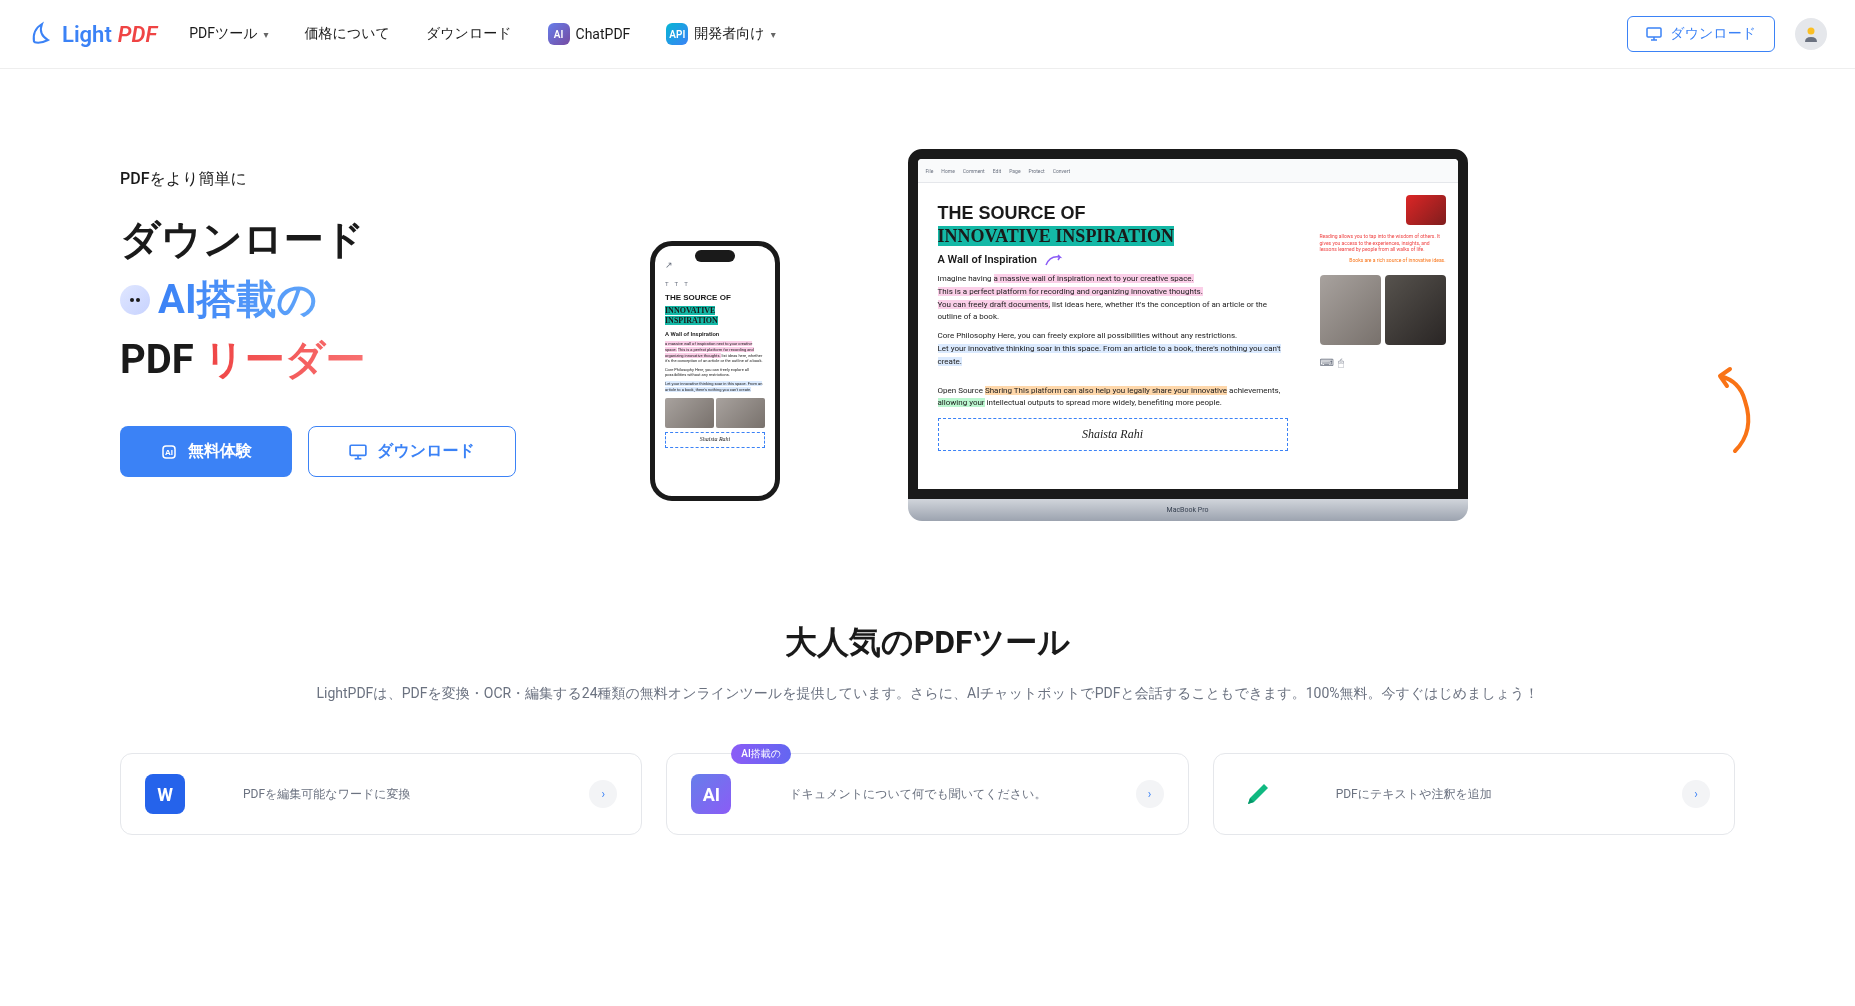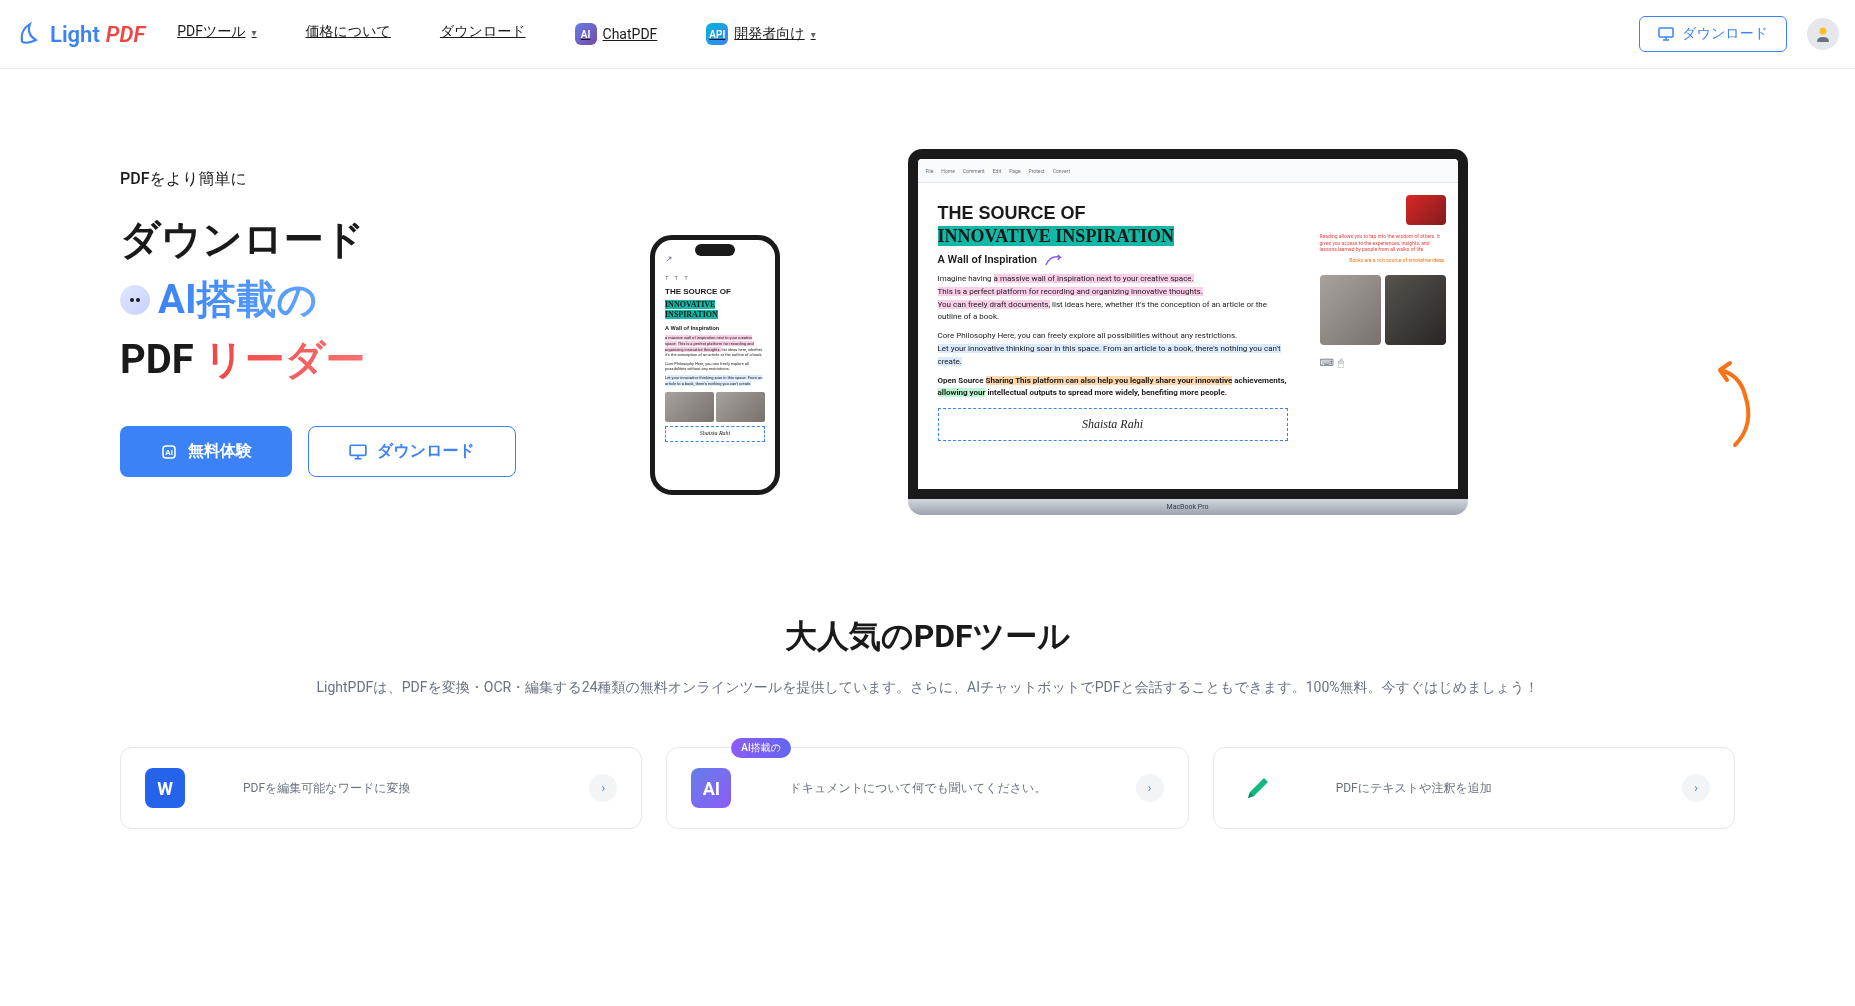--- a/index.html
+++ b/index.html
@@ -13,21 +13,21 @@
       background: #fff;
       color: #1a1a1a;
       overflow-x: hidden;
     }
     
     
     .header {
       display: flex;
       align-items: center;
       justify-content: space-between;
-      padding: 16px 16px;
+      padding: 16px 28px;
       border-bottom: 1px solid #eee;
       background: #fff;
     }
     
     .header-left {
       display: flex;
       align-items: center;
       gap: 32px;
     }
     
@@ -48,23 +48,22 @@
       color: #3B82F6;
     }
     
     .logo-text-pdf {
       color: #EF4444;
       font-style: italic;
     }
     
     .nav {
       display: flex;
-      align-items: flex-start;
-      gap: 49px;
-      text-decoration: underline;
+      align-items: center;
+      gap: 36px;
     }
     
     .nav-item {
       display: flex;
       align-items: center;
       gap: 6px;
       color: #1a1a1a;
       font-size: 14px;
       cursor: pointer;
     }
@@ -230,21 +229,21 @@
     
     .laptop-screen {
       border: 10px solid #1a1a1a;
       border-radius: 14px 14px 0 0;
       background: #fff;
       height: 350px;
       overflow: hidden;
     }
     
     .laptop-base {
-      height: 16px;
+      height: 22px;
       background: linear-gradient(180deg, #d1d5db, #9ca3af);
       border-radius: 0 0 14px 14px;
       display: flex;
       align-items: center;
       justify-content: center;
       font-size: 7px;
       color: #374151;
     }
     
     .phone {
@@ -641,21 +640,21 @@
               <svg width="20" height="14" style="vertical-align:middle;margin-left:4px;">
                   <path d="M2 12 Q6 2 16 4 L14 2 M16 4 L14 7" fill="none" stroke="#8b5cf6" stroke-width="1.5"></path>
                 </svg>
             </div>
             <div style="line-height:1.6;">
               <span>Imagine having </span><span class="hl-pink">a massive wall of inspiration next to your creative space.</span>
               <div><span class="hl-pink">This is a perfect platform for recording and organizing innovative thoughts.</span></div>
               <div><span class="hl-pink">You can freely draft documents,</span><span> list ideas here, whether it's the conception of an article or the outline of a book.</span></div>
               <div style="margin-top:6px;"><span>Core Philosophy Here, you can freely explore all possibilities without any restrictions. </span></div>
               <div><span class="hl-blue">Let your innovative thinking soar in this space. From an article to a book, there's nothing you can't create.</span></div>
-              <div style="margin-top:6px;font-weight:bold;"><span>Open Source </span><span class="hl-orange">Sharing This platform can also help you legally share your innovative</span><span> achievements, </span><span class="hl-green">allowing your</span><span> intellectual outputs to spread more widely, benefiting more people.</span></div>
+              <div style="margin-top:16px;"><span>Open Source </span><span class="hl-orange">Sharing This platform can also help you legally share your innovative</span><span> achievements, </span><span class="hl-green">allowing your</span><span> intellectual outputs to spread more widely, benefiting more people.</span></div>
             </div>
             <div class="signature-box">Shaista Rahi</div>
           </div>
           <div class="laptop-sidebar">
             <div style="width:40px;height:30px;background:linear-gradient(135deg,#dc2626,#7f1d1d);border-radius:4px;margin-left:auto;"></div>
             <div style="color:#ef4444;font-size:5px;margin-top:8px;line-height:1.3;">Reading allows you to tap into the wisdom of others. It gives you access to the experiences, insights, and lessons learned by people from all walks of life.</div>
             <div style="color:#f97316;font-size:5px;margin-top:4px;text-align:right;">Books are a rich source of innovative ideas.</div>
             <div style="display:flex;gap:4px;margin-top:6px;">
               <div class="img-placeholder"></div>
               <div class="img-placeholder" style="background:linear-gradient(135deg,#57534e,#292524);"></div>

